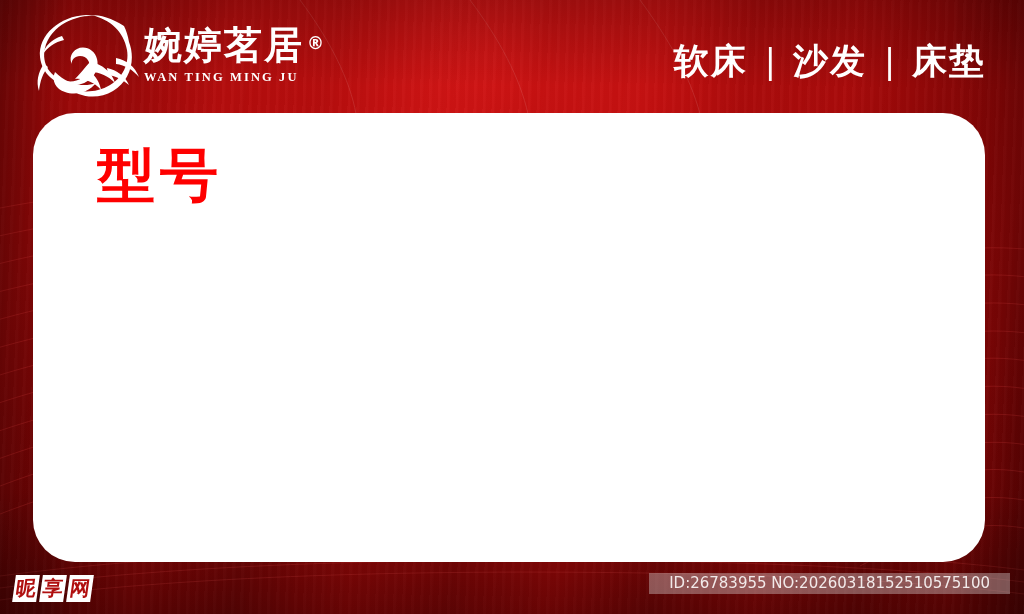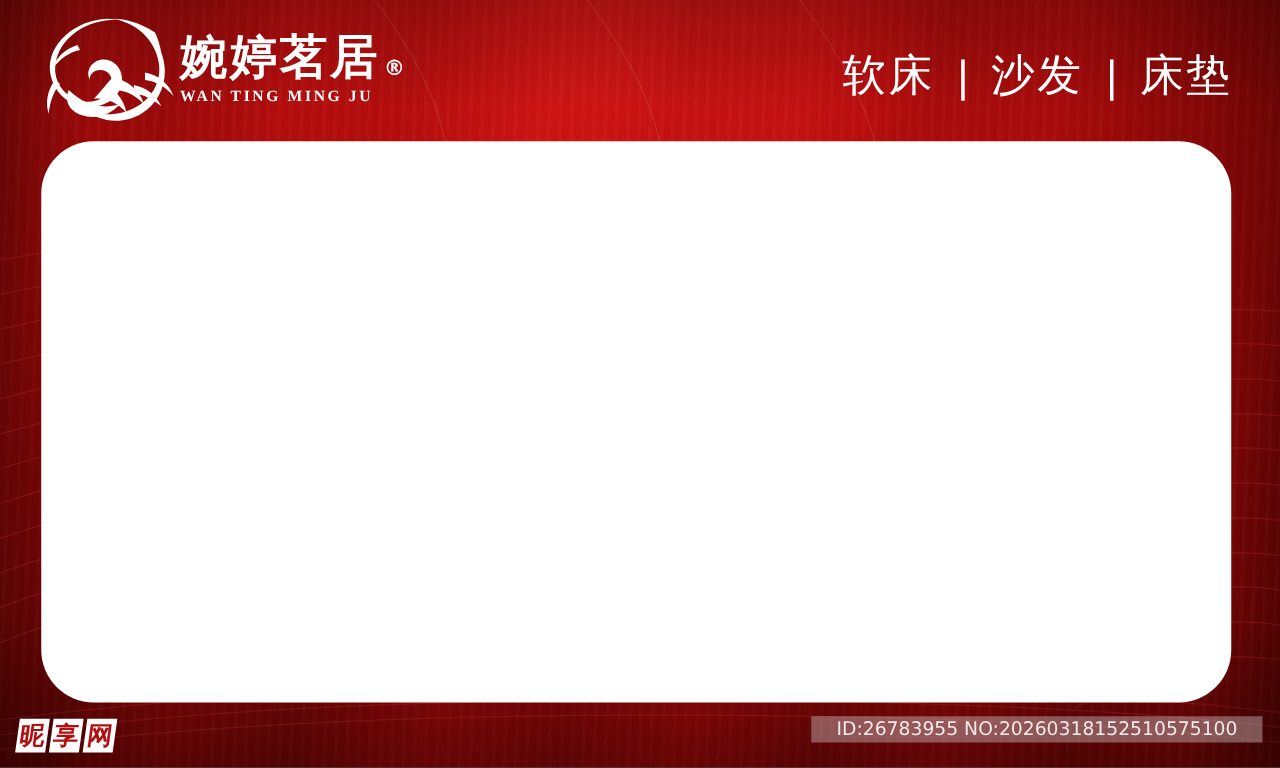--- a/index.html
+++ b/index.html
@@ -92,21 +92,21 @@
   }
   .logo-mark svg { display: block; }
   .logo-text {
     margin-left: 2px;
     display: flex;
     flex-direction: column;
     justify-content: center;
   }
   .logo-cn-row {
     display: flex;
-    align-items: flex-end;
+    align-items: center;
   }
   .logo-cn {
     font-family: "DejaVu Sans", "Liberation Sans", sans-serif;
     font-size: 38px;
     font-weight: 700;
     color: #ffffff;
     letter-spacing: 2px;
     line-height: 1;
     white-space: nowrap;
   }
@@ -133,21 +133,21 @@
     position: absolute;
     right: 38px;
     top: 36px;
     display: flex;
     align-items: center;
     gap: 0;
     height: 50px;
   }
   .cat {
     font-size: 35px;
-    font-weight: 400;
+    font-weight: 700;
     color: #ffffff;
     letter-spacing: 2px;
     line-height: 1;
     white-space: nowrap;
   }
   .cat-sep {
     font-size: 33px;
     font-weight: 400;
     color: #ffffff;
     line-height: 1;
@@ -326,20 +326,21 @@
       <span class="cat">软床</span>
       <span class="cat-sep">|</span>
       <span class="cat">沙发</span>
       <span class="cat-sep">|</span>
       <span class="cat">床垫</span>
     </div>
   </div>
 
   <div class="card">
     <div class="card-fields">
+      <span class="field-label field-model">型号</span>
     </div>
   </div>
 
   <div class="footer-band">
     <div class="wm-left">
       <span class="wm-logo">
         <span class="wm-char">昵</span>
         <span class="wm-char">享</span>
         <span class="wm-char">网</span>
       </span>

